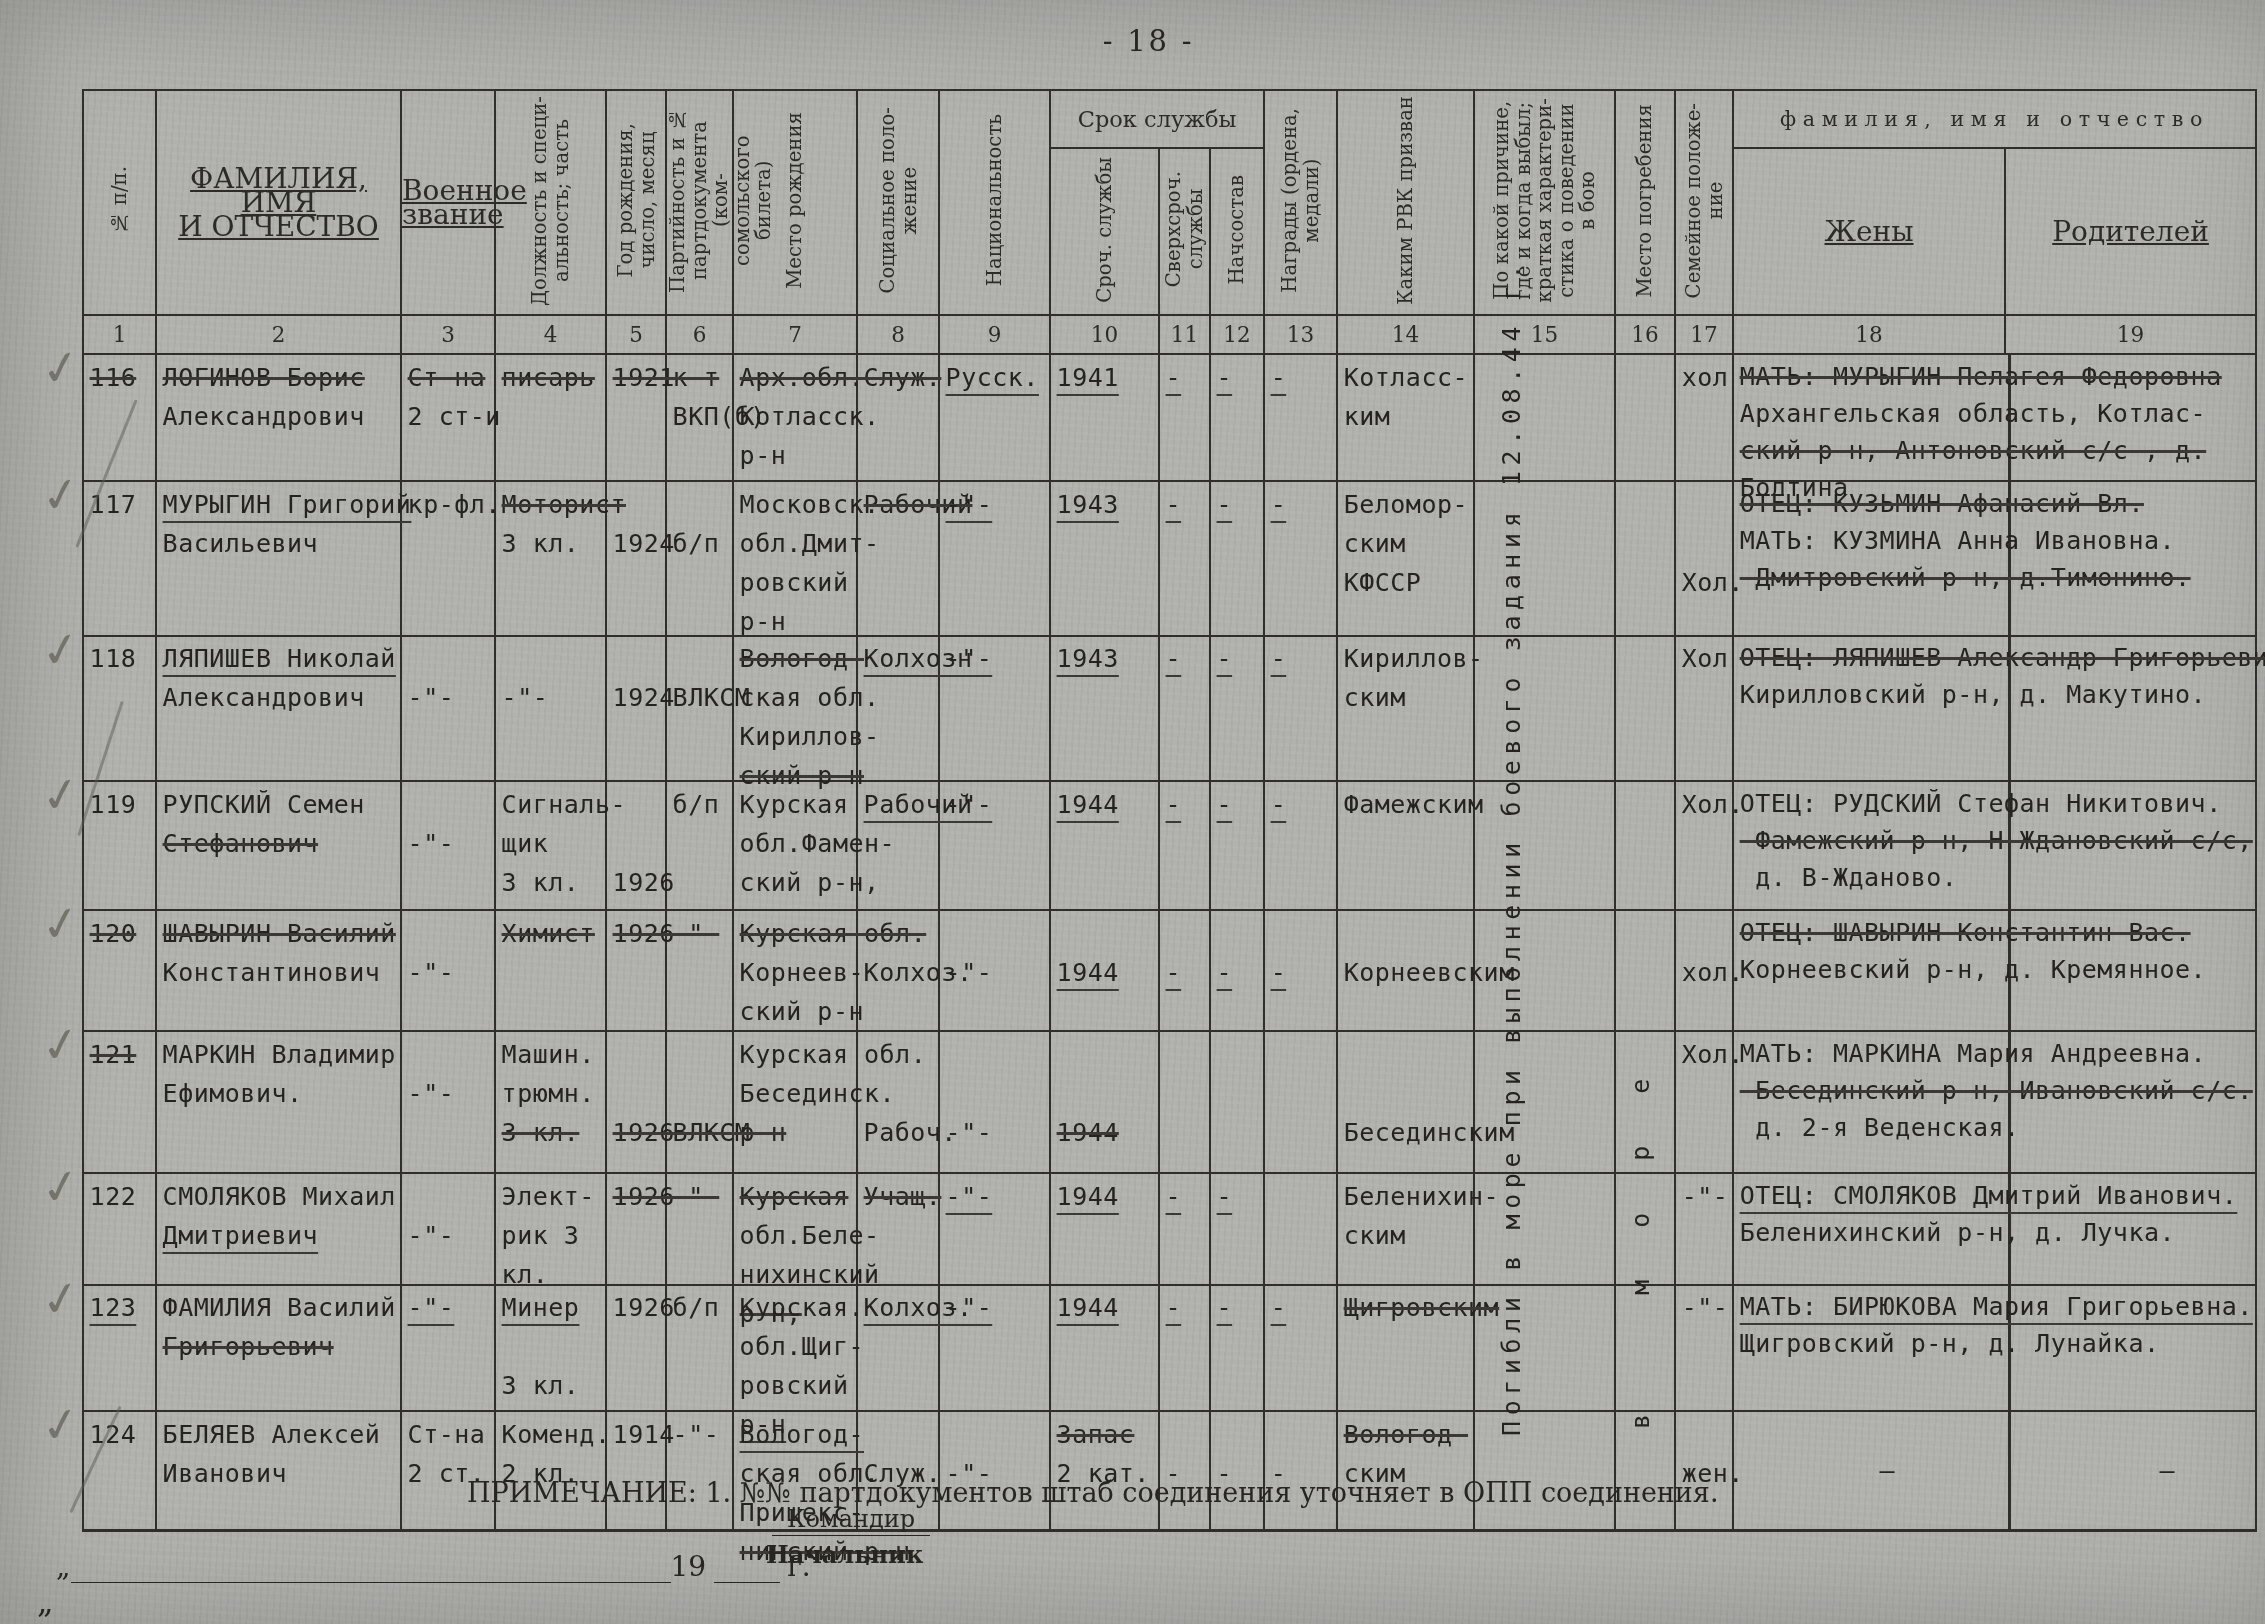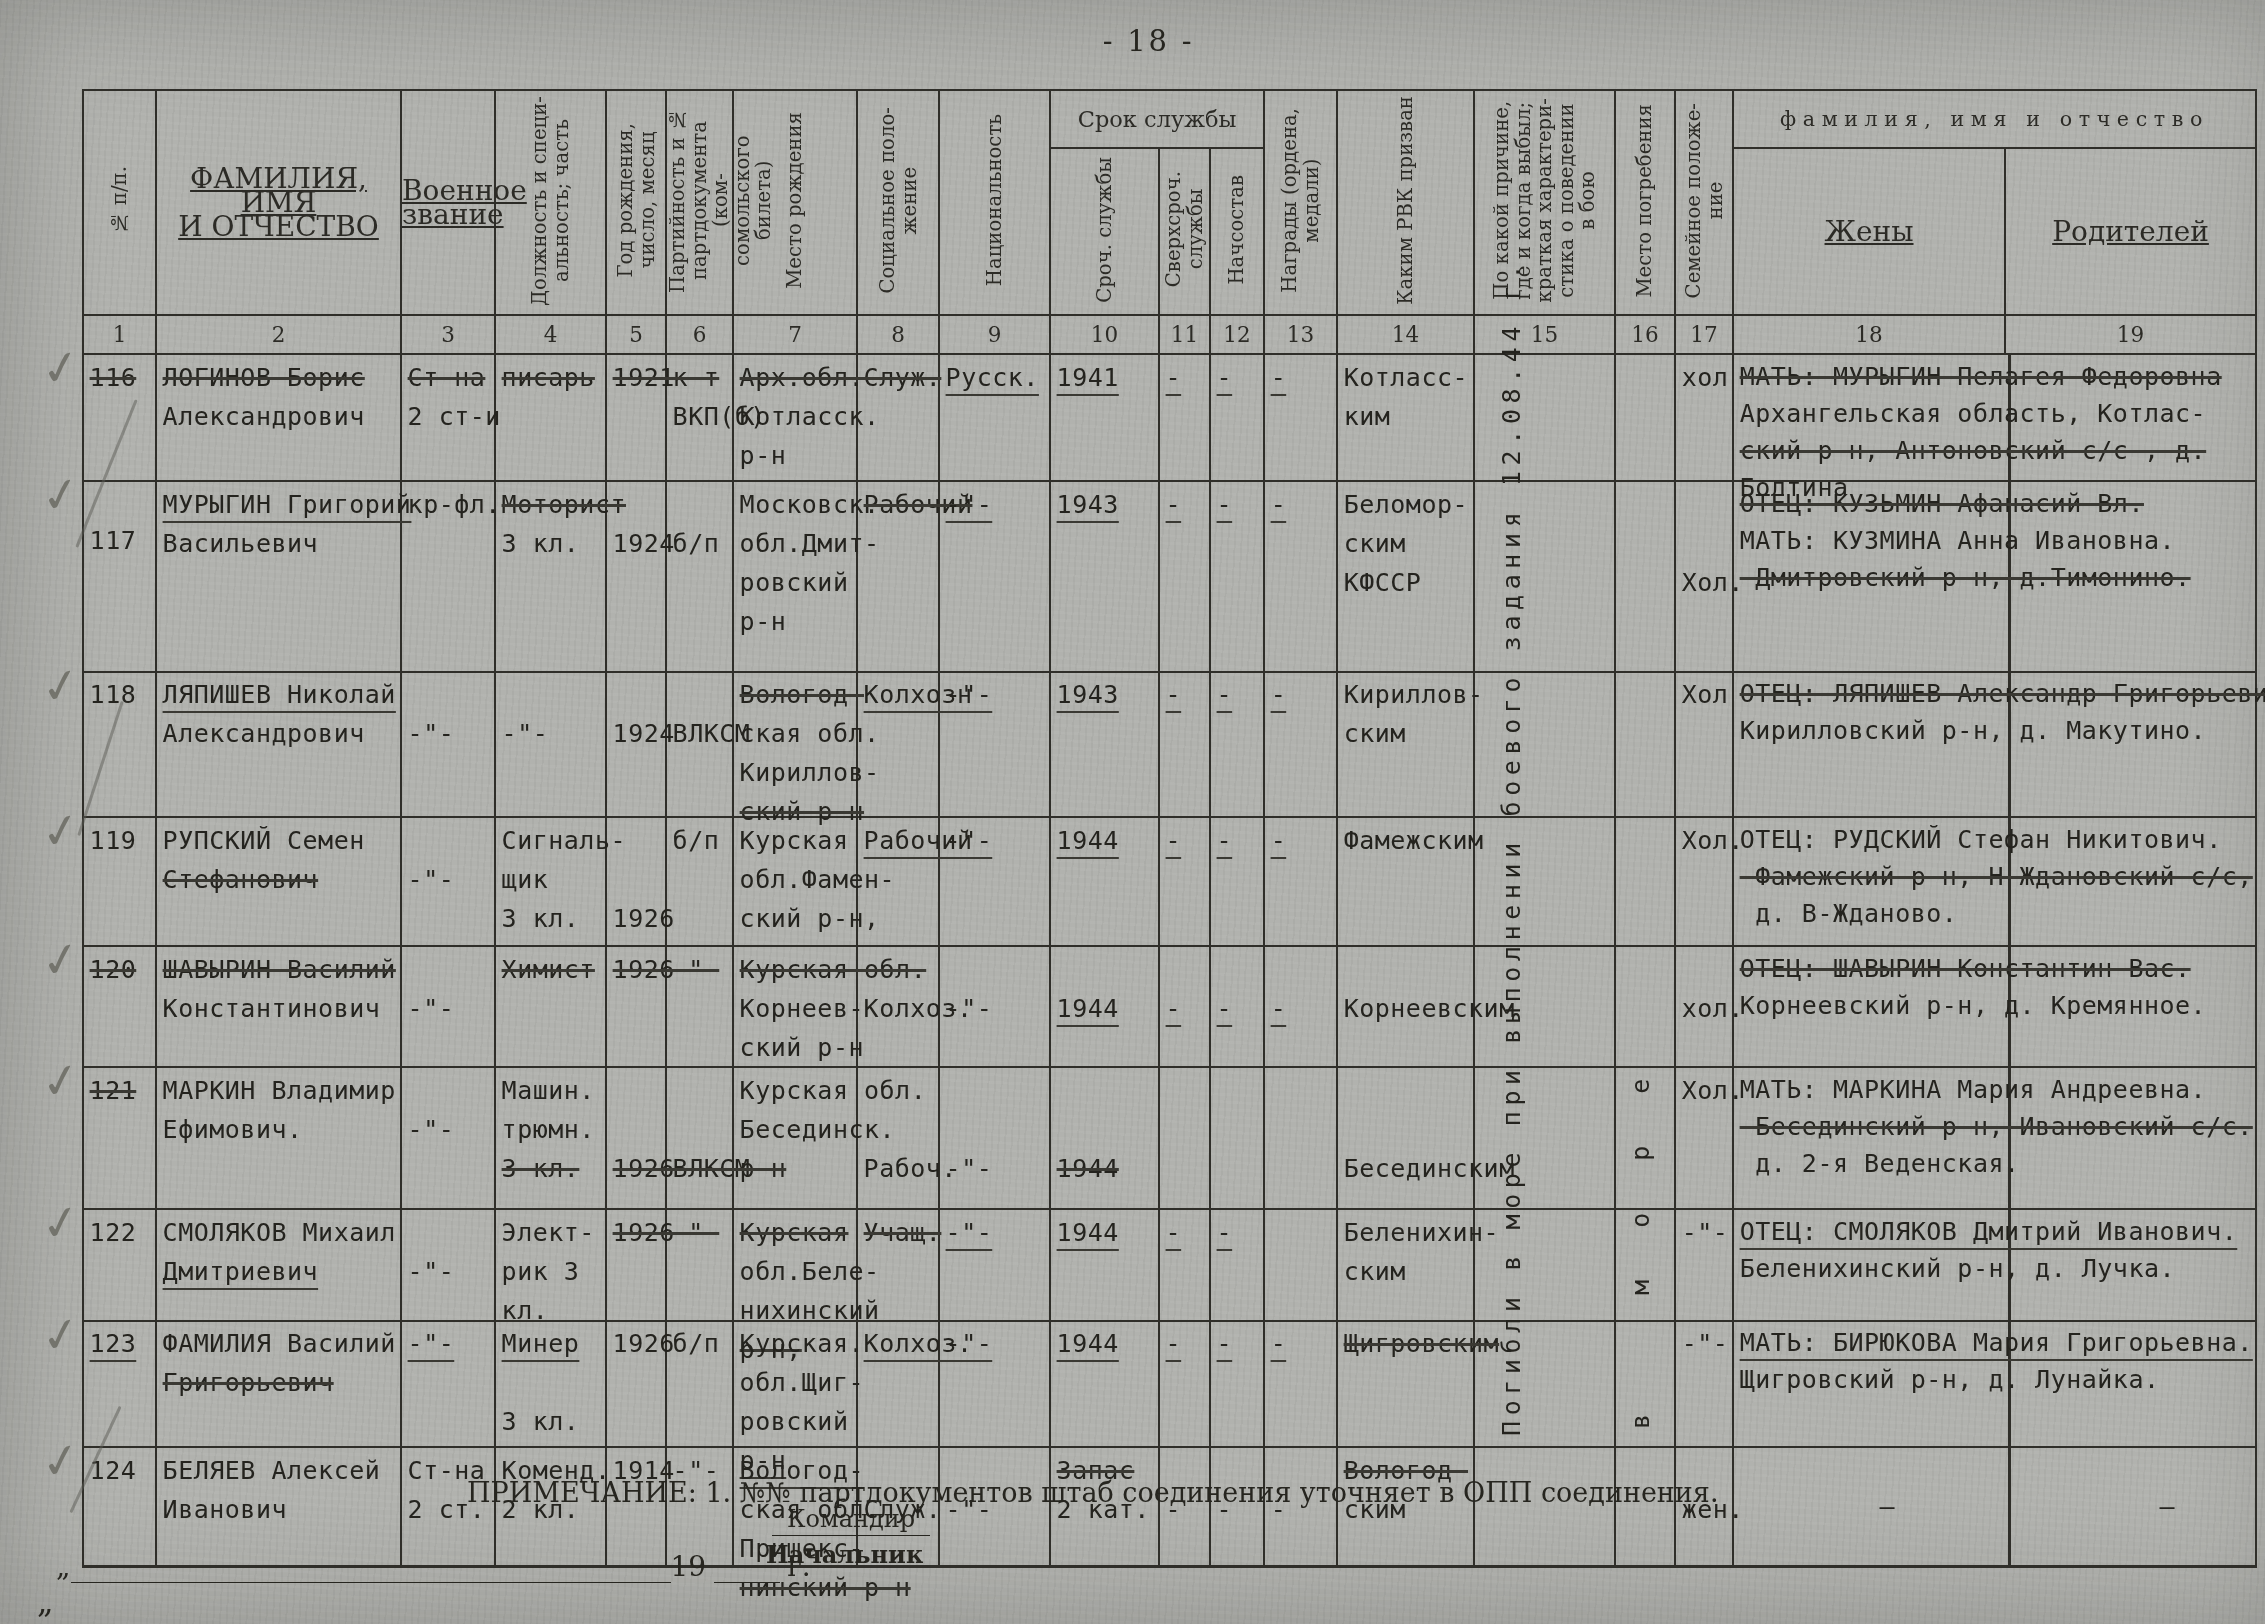--- a/index.html
+++ b/index.html
@@ -253,21 +253,21 @@
               <div class="ln strike">МАТЬ: МУРЫГИН Пелагея Федоровна</div>
               <div class="ln">Архангельская область, Котлас-</div>
               <div class="ln strike">ский р-н, Антоновский с/с , д.</div>
               <div class="ln">Болтина</div>
             </div>
           </td>
         </tr>
         <tr style="height: 150px;">
           <td>
             <span class="check">✓</span>
-            <div class="cw" style="height: 150px; margin-top: 36px;">
+            <div class="cw" style="height: 150px;">
               <div class="ln">117</div>
             </div>
           </td>
           <td>
             <div class="cw" style="height: 150px;">
               <div class="ln uline">МУРЫГИН Григорий</div>
               <div class="ln">Васильевич</div>
             </div>
           </td>
           <td>

